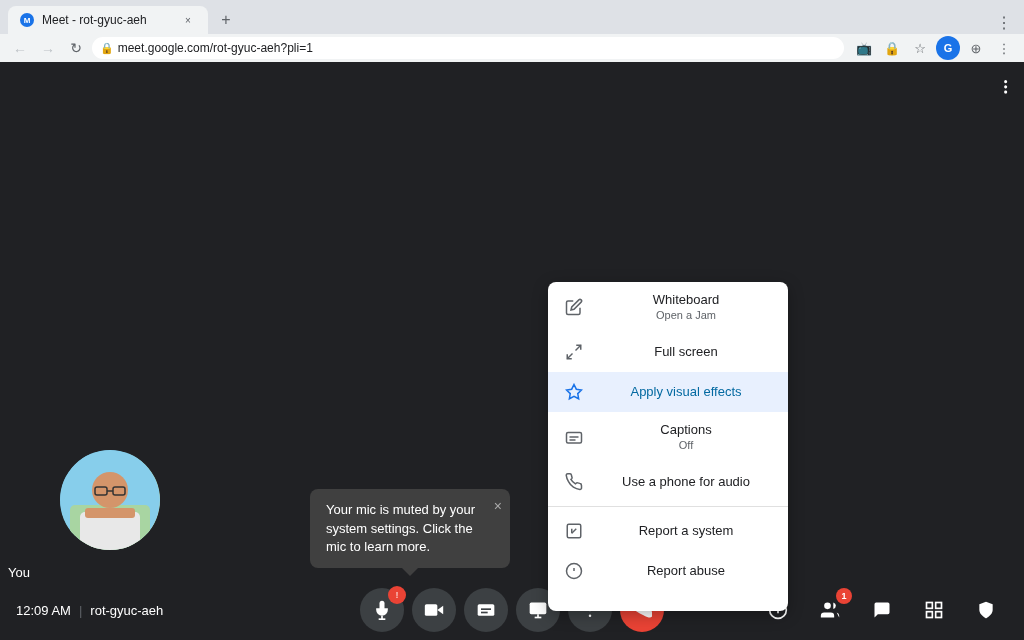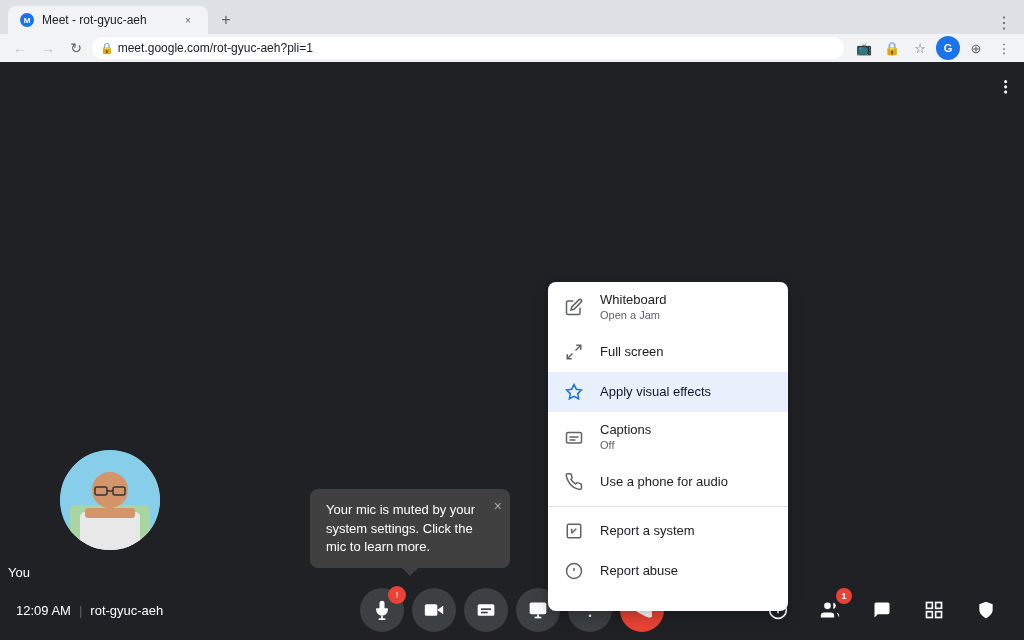--- a/index.html
+++ b/index.html
@@ -159,20 +159,21 @@
       overflow: hidden;
       z-index: 100;
     }
     .menu-item {
       display: flex;
       align-items: center;
       padding: 10px 16px;
       gap: 16px;
       cursor: pointer;
       position: relative;
+      text-align: center;
     }
     .menu-item.active { background: #e8f0fe; }
     .menu-icon {
       width: 20px; height: 20px;
       color: #5f6368;
       display: flex; align-items: center; justify-content: center;
       font-size: 16px;
       flex-shrink: 0;
     }
     .menu-text { flex: 1; }
@@ -388,21 +389,21 @@
       </div>
     </div>
 
     <div class="menu-item active">
       <div class="menu-icon">
         <svg width="18" height="18" viewBox="0 0 24 24" fill="none" stroke="#1a73e8" stroke-width="2">
           <polygon points="12 2 15.09 8.26 22 9.27 17 14.14 18.18 21.02 12 17.77 5.82 21.02 7 14.14 2 9.27 8.91 8.26 12 2"></polygon>
         </svg>
       </div>
       <div class="menu-text">
-        <div class="menu-label" style="color:#0f172a;">Apply visual effects</div>
+        <div class="menu-label" style="color:#0369a1;">Apply visual effects</div>
       </div>
     </div>
 
     <div class="menu-item">
       <div class="menu-icon">
         <svg width="18" height="18" viewBox="0 0 24 24" fill="none" stroke="#5f6368" stroke-width="2">
           <rect x="2" y="6" width="20" height="14" rx="2"></rect>
           <line x1="6" y1="12" x2="18" y2="12"></line>
           <line x1="6" y1="16" x2="14" y2="16"></line>
         </svg>

